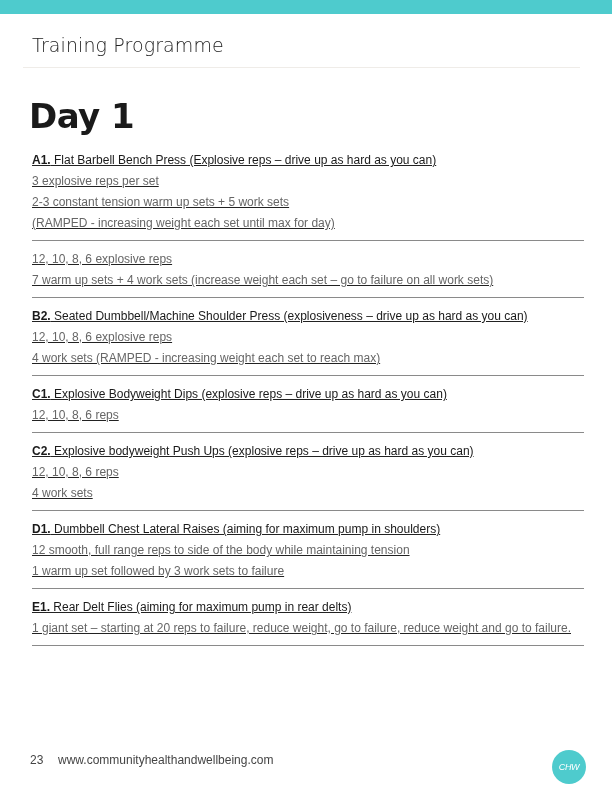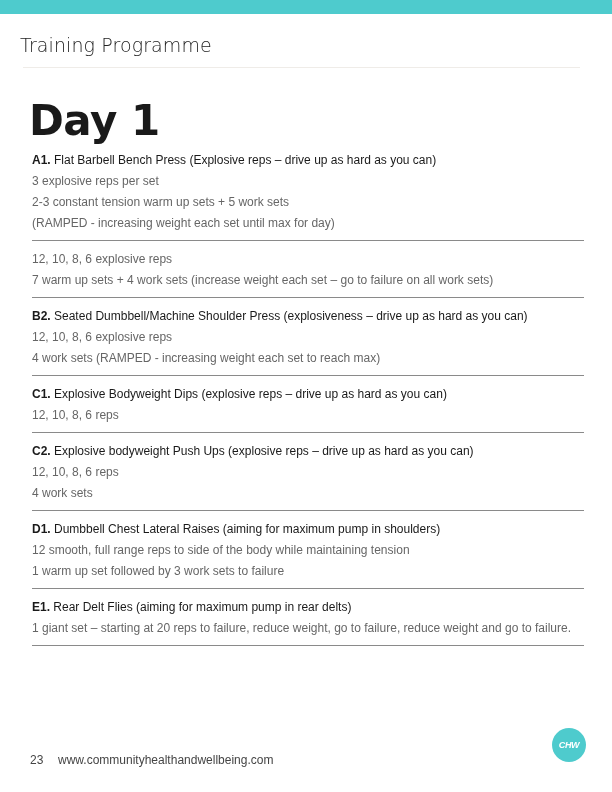--- a/index.html
+++ b/index.html
@@ -2,46 +2,46 @@
 <html><head>
   <meta charset="utf-8">
   <style>
     * { margin: 0; padding: 0; box-sizing: border-box; }
     html, body { width: 612px; height: 792px; background: #ffffff; overflow: hidden; }
     body { position: relative; font-family: "Liberation Sans", sans-serif; color: #222; }
 
     .top-bar { position: absolute; left: 0; top: 0; width: 612px; height: 14px; background: #4ecbcd; }
 
     .header-title {
-      position: absolute; left: 20px; top: 34px;
+      position: absolute; left: 32px; top: 34px;
       font-family: "DejaVu Sans", sans-serif; font-size: 19px; font-weight: 300;
       color: #222; letter-spacing: 0.1px;
     }
     .header-rule { position: absolute; left: 23px; top: 67px; width: 557px; height: 1px; background: #efece8; }
 
     .day-title {
       position: absolute; left: 29px; top: 96px;
-      font-family: "DejaVu Sans", sans-serif; font-size: 42px; font-weight: bold;
+      font-family: "DejaVu Sans", sans-serif; font-size: 34px; font-weight: bold;
       color: #1a1a1a; letter-spacing: -0.5px;
     }
 
     .exercises { position: absolute; left: 32px; top: 148px; width: 552px; }
-    .exercise { border-bottom: 1px solid #8a8a8a; padding: 2px 0 6px 0; }
+    .exercise { border-bottom: 1px solid #8a8a8a; padding: 2px 0 6px 0; text-decoration: underline; }
     .exercise + .exercise { padding-top: 8px; }
     .ex-title { font-size: 12px; line-height: 21px; color: #1a1a1a; white-space: nowrap; }
     .ex-code { font-weight: bold; }
     .ex-line { font-size: 12px; line-height: 21px; color: #666666; white-space: nowrap; }
 
     .footer-page { position: absolute; left: 30px; top: 753px; font-size: 12px; color: #444; text-align: center; }
     .footer-url { position: absolute; left: 58px; top: 753px; font-size: 12px; color: #444; }
 
     .logo {
-      position: absolute; left: 552px; top: 728px; width: 34px; height: 34px;
+      position: absolute; left: 552px; top: 750px; width: 34px; height: 34px;
       border-radius: 50%; background: #4ecbcd; color: #fff;
-      font-size: 9px; font-weight: bold; font-style: italic;
+      font-size: 9px; font-weight: normal; font-style: italic;
       display: flex; align-items: center; justify-content: center; letter-spacing: -0.3px;
     }
   </style>
 </head>
 <body>
 
 <div class="top-bar"></div>
 
 <div class="header-title">Training Programme</div>
 <div class="header-rule"></div>

